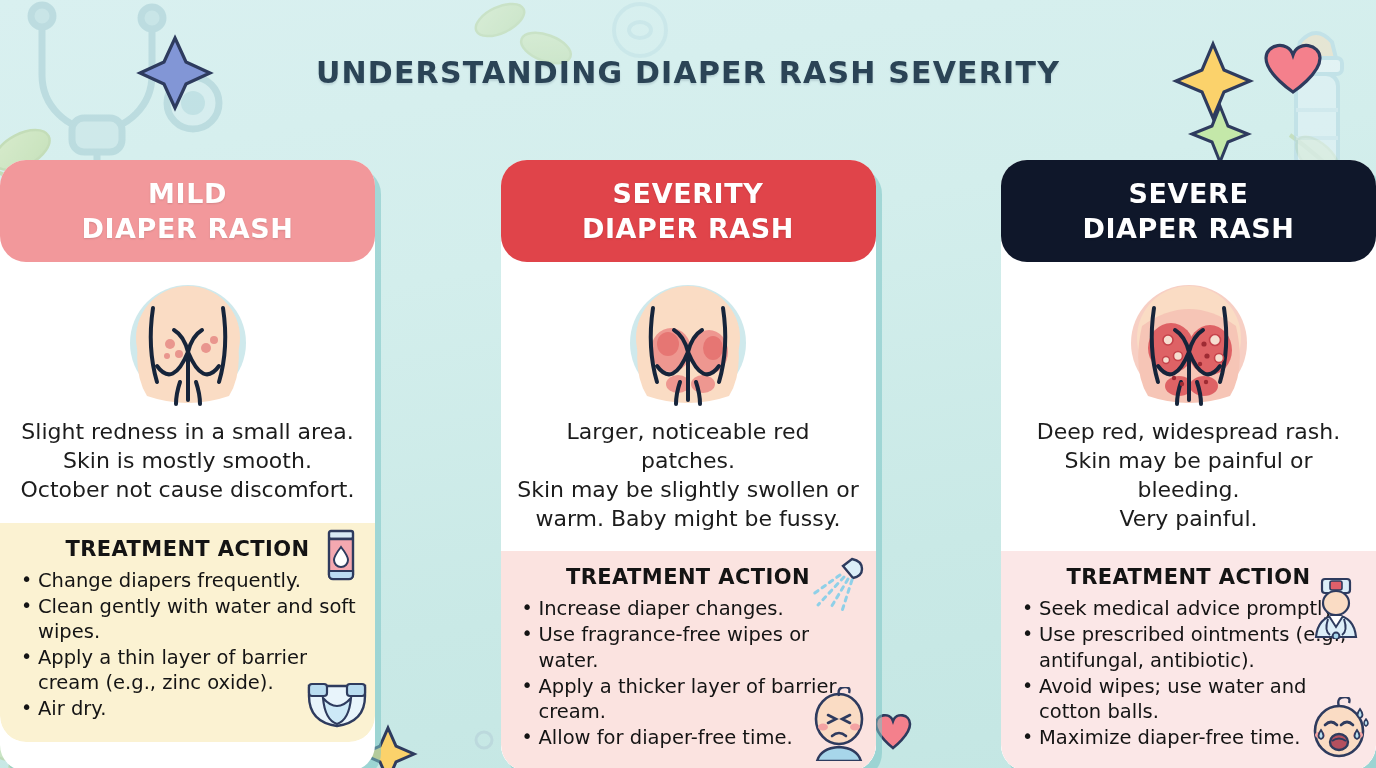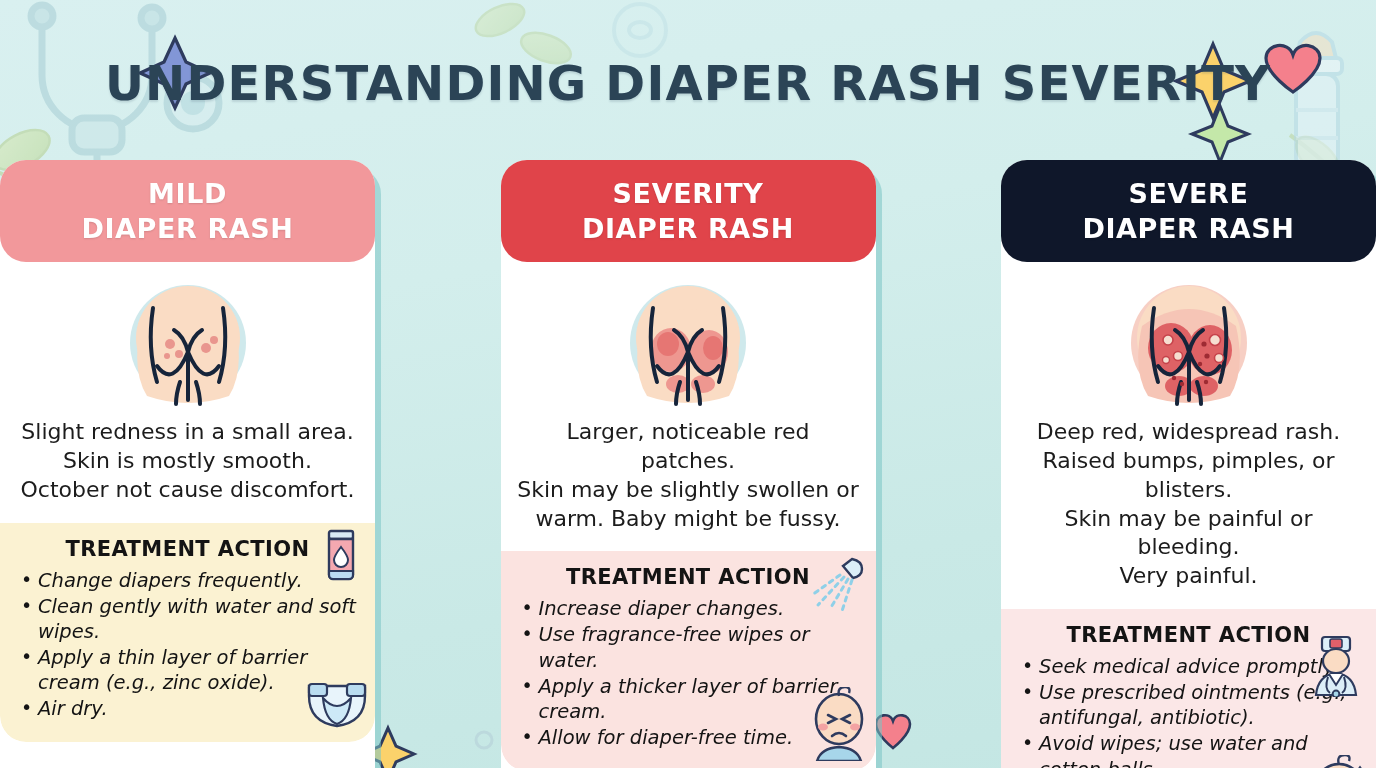--- a/index.html
+++ b/index.html
@@ -18,21 +18,21 @@
   
   .bg-layer { position: absolute; inset: 0; pointer-events: none; }
 
   
   .title {
     position: absolute;
     top: 55px; left: 0; right: 0;
     text-align: center;
     font-family: "DejaVu Sans", sans-serif;
     font-weight: bold;
-    font-size: 48px;
+    font-size: 30px;
     letter-spacing: 1.2px;
     color: #2b4456;
     text-shadow: 0 2px 2px rgba(60,90,110,0.18);
   }
 
   
   .cards {
     position: absolute;
     top: 160px; left: 0; right: 0;
     display: flex;
@@ -91,21 +91,21 @@
     border-bottom-right-radius: 26px;
   }
   .treat-title {
     text-align: center;
     font-weight: bold;
     font-size: 21px;
     letter-spacing: 0.4px;
     color: #141414;
     margin-bottom: 7px;
   }
-  .treat ul { list-style: none; font-style: italic; }
+  .treat ul { list-style: none; }
   .treat li {
     position: relative;
     padding-left: 20px;
     font-size: 19.5px;
     line-height: 1.29;
     color: #141414;
     margin-bottom: 1px;
   }
   .treat li::before {
     content: "\2022";
@@ -432,21 +432,20 @@
               <circle cx="83" cy="78" r="2.6" fill="#9e2b33"></circle>
               <circle cx="76" cy="86" r="2.2" fill="#9e2b33"></circle>
               <circle cx="50" cy="100" r="2.2" fill="#9e2b33"></circle>
               <circle cx="58" cy="106" r="2.2" fill="#9e2b33"></circle>
               <circle cx="82" cy="104" r="2.2" fill="#9e2b33"></circle>
             </g>
           </svg>
         </div>
         <div class="desc">
           <div>Deep red, widespread rash.</div>
-          <div>Raised bumps, pimples, or blisters.</div>
           <div>Skin may be painful or bleeding.</div>
           <div>Very painful.</div>
         </div>
         <div class="treat treat-severe">
           <div class="treat-title">TREATMENT ACTION</div>
           <ul>
             <li>Seek medical advice promptly.</li>
             <li>Use prescribed ointments (e.g., antifungal, antibiotic).</li>
             <li>Avoid wipes; use water and cotton balls.</li>
             <li>Maximize diaper-free time.</li>

